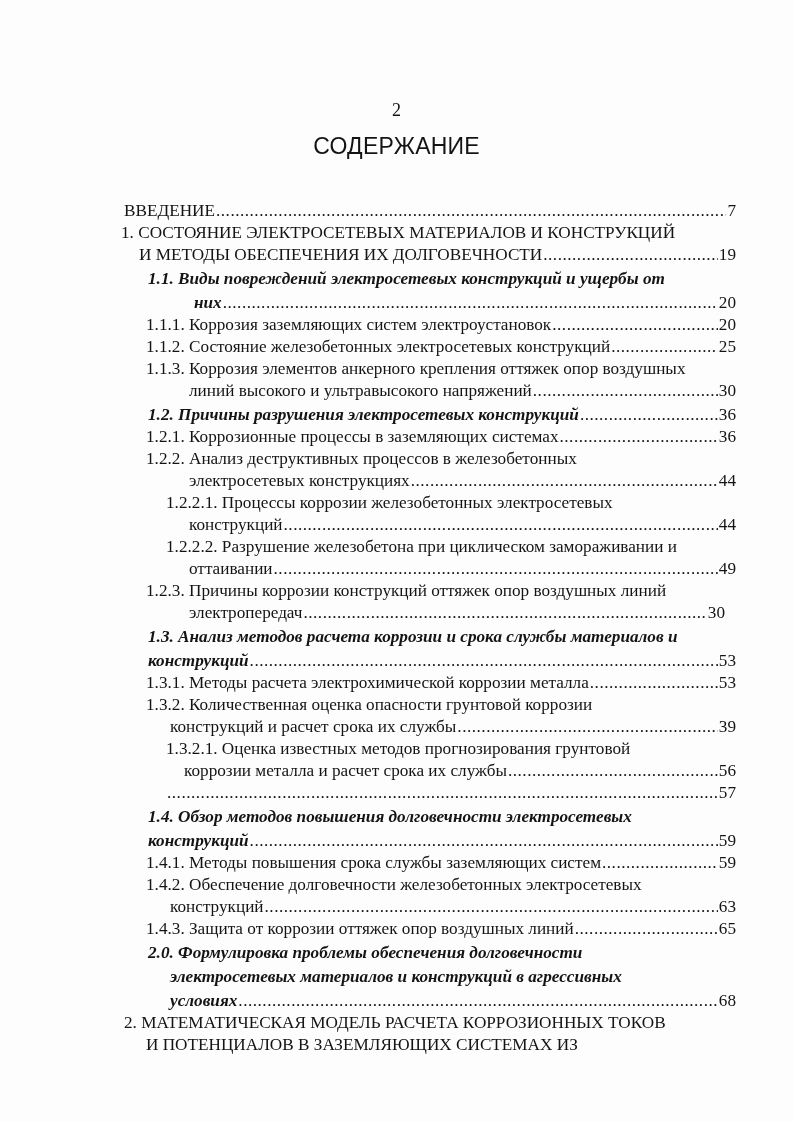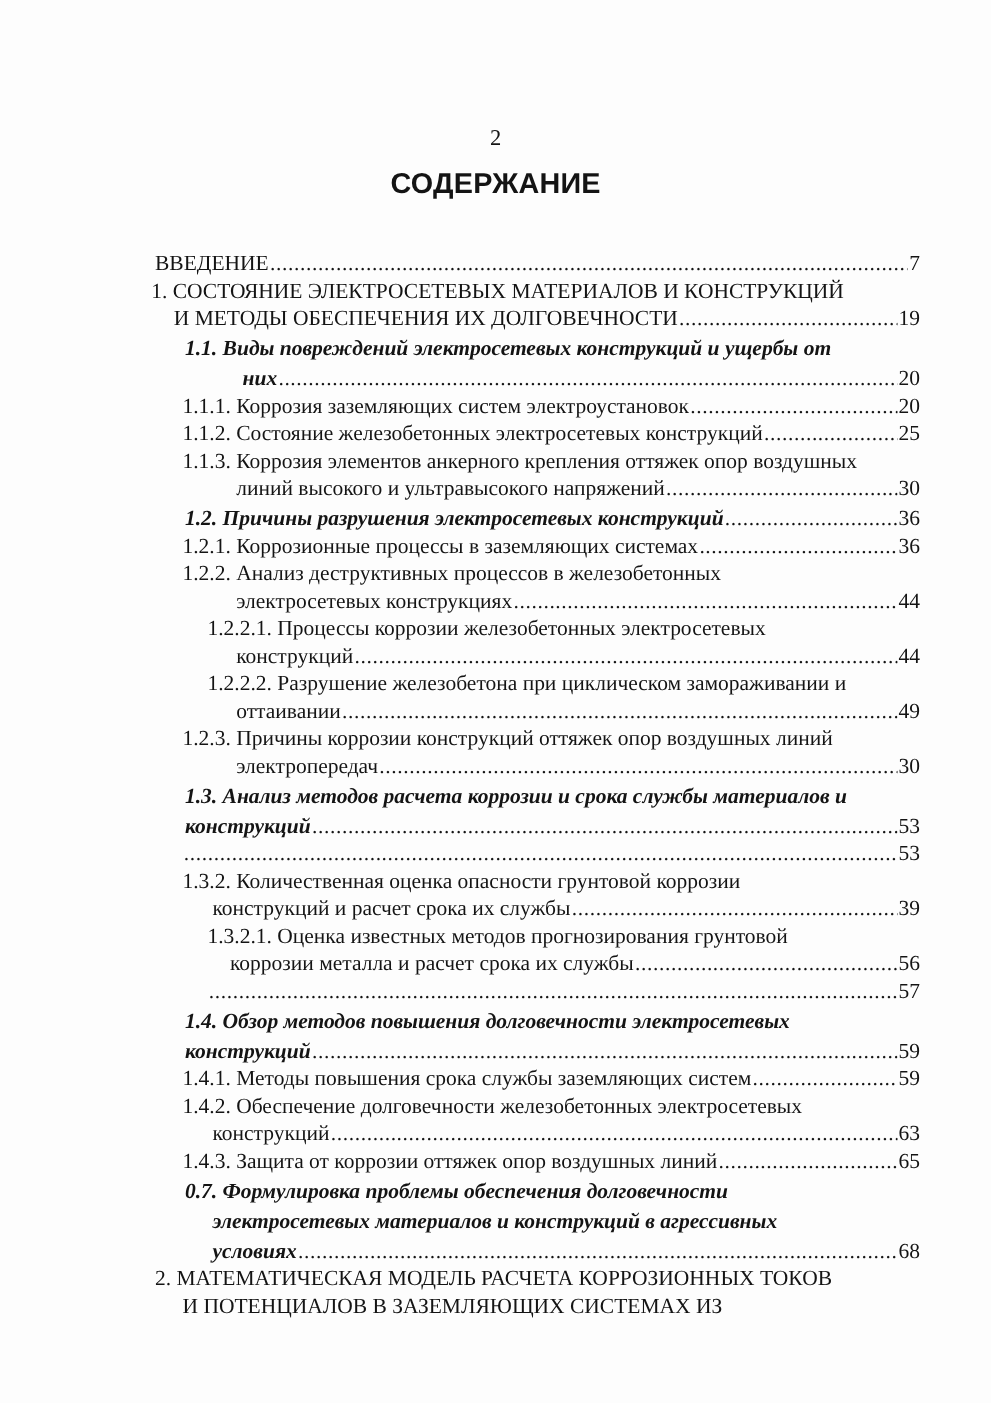--- a/index.html
+++ b/index.html
@@ -1,18 +1,18 @@
 <!DOCTYPE html>
 <html><head>
 <meta charset="utf-8">
 <style>
   html, body { margin:0; padding:0; }
   body { width:793px; height:1122px; background:#fdfdfd; position:relative; overflow:hidden; font-family:"Liberation Serif", serif; color:#141414; }
   .pagenum { position:absolute; top:100px; left:0; width:793px; text-align:center; font-size:18px; }
-  .title { position:absolute; top:133px; left:0; width:793px; text-align:center; font-family:"Liberation Sans", sans-serif; font-weight:bold; font-size:23px; letter-spacing:0.2px; }
+  .title { position:absolute; top:133px; left:0; width:793px; text-align:center; font-family:"Liberation Sans", sans-serif; font-weight:normal; font-size:23px; letter-spacing:0.2px; }
   .toc { position:absolute; left:124px; top:200px; width:612px; }
   .line { position:absolute; height:22px; font-size:17.2px; line-height:22px; white-space:nowrap; display:flex; align-items:baseline;text-align:center; }
   .line.bi { font-weight:bold; font-style:italic;margin-left:24px; }
   .lead { flex:1; overflow:hidden; margin:0 1px; }
   .lead::after { content:"................................................................................................................................................................................................................................................"; letter-spacing:0.5px; font-weight:normal; font-style:normal; }
   .pg { flex:none; font-weight:normal; font-style:normal; }
   .txt { flex:none; }
 </style>
 </head>
 <body>
@@ -93,35 +93,36 @@
       <span class="txt">1.2.2.2. Разрушение железобетона при циклическом замораживании и</span>
     </div>
   <div class="line" style="top:358px;left:65px;right:0">
       <span class="txt">оттаивании</span>
       <span class="lead"></span>
       <span class="pg">49</span>
     </div>
   <div class="line" style="top:380px;left:22px;right:0">
       <span class="txt">1.2.3. Причины коррозии конструкций оттяжек опор воздушных линий</span>
     </div>
-  <div class="line" style="top:402px;left:65px;right:0">
+  <div class="line" style="top:402px;left:65px;right:11px">
       <span class="txt">электропередач</span>
       <span class="lead"></span>
       <span class="pg">30</span>
     </div>
 
   <div class="line bi" style="top:426px;left:0;right:0">
       <span class="txt">1.3. Анализ  методов расчета коррозии и срока службы материалов и</span>
     </div>
   <div class="line bi" style="top:450px;left:0;right:0">
       <span class="txt">конструкций</span>
       <span class="lead"></span>
       <span class="pg">53</span>
     </div>
   <div class="line" style="top:472px;left:22px;right:0">
+      <span class="txt">1.3.1. Методы расчета электрохимической коррозии металла</span>
       <span class="lead"></span>
       <span class="pg">53</span>
     </div>
   <div class="line" style="top:494px;left:22px;right:16px">
       <span class="txt">1.3.2. Количественная оценка опасности грунтовой коррозии</span>
     </div>
   <div class="line" style="top:516px;left:46px;right:0">
       <span class="txt">конструкций и расчет срока их службы</span>
       <span class="lead"></span>
       <span class="pg">39</span>
@@ -160,21 +161,21 @@
       <span class="lead"></span>
       <span class="pg">63</span>
     </div>
   <div class="line" style="top:718px;left:22px;right:0">
       <span class="txt">1.4.3. Защита от коррозии оттяжек опор воздушных линий</span>
       <span class="lead"></span>
       <span class="pg">65</span>
     </div>
 
   <div class="line bi" style="top:742px;left:0;right:0">
-      <span class="txt">0.7. Формулировка проблемы обеспечения долговечности</span>
+      <span class="txt">2.0. Формулировка проблемы обеспечения долговечности</span>
     </div>
   <div class="line bi" style="top:766px;left:22px;right:0">
       <span class="txt">электросетевых материалов и конструкций в агрессивных</span>
     </div>
   <div class="line bi" style="top:790px;left:22px;right:0">
       <span class="txt">условиях</span>
       <span class="lead"></span>
       <span class="pg">68</span>
     </div>
   <div class="line" style="top:812px;left:0;right:0">

